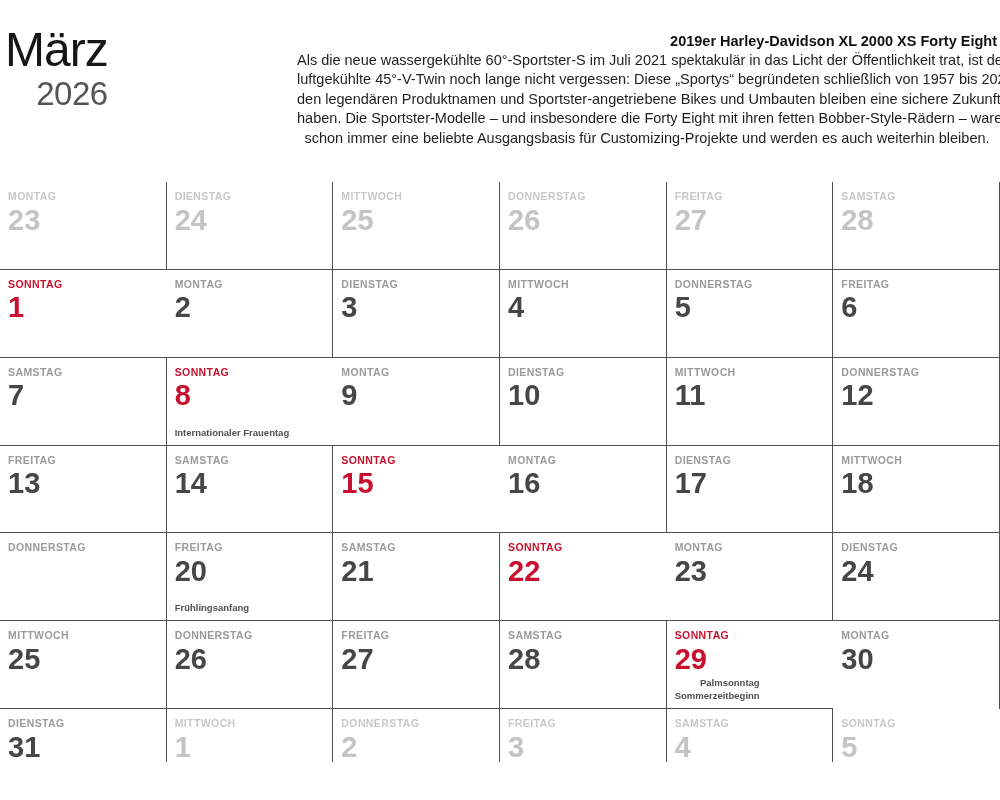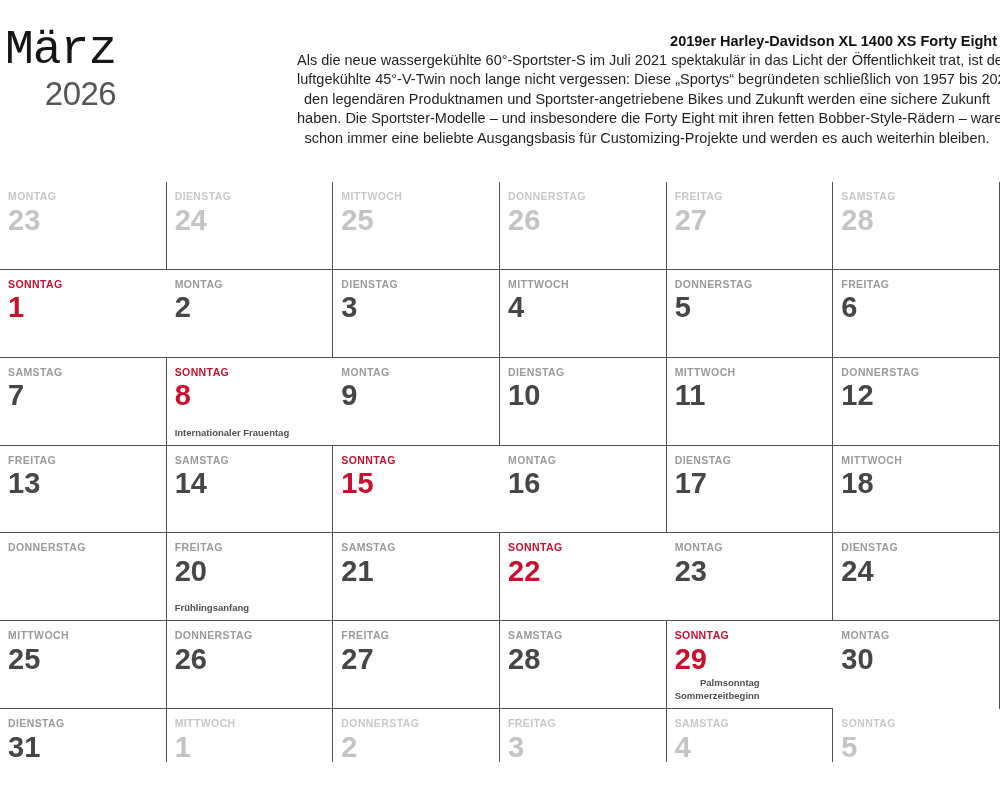--- a/index.html
+++ b/index.html
@@ -10,21 +10,21 @@
     --grid-line:#4f4f4f;
     --holiday:#4f4f4f;
   }
   *{margin:0;padding:0;box-sizing:border-box;}
   html,body{width:1000px;height:800px;background:#ffffff;overflow:hidden;
     font-family:"Liberation Sans", sans-serif;}
   body{position:relative;}
 
   
   .month-block{position:absolute;left:5px;top:26px;text-align:right;}
-  .month-name{font-size:48px;line-height:1.0;color:#161616;letter-spacing:-1px;text-align:left;font-family:Liberation Mono, monospace;}
+  .month-name{font-size:48px;line-height:1.0;color:#161616;letter-spacing:-1px;text-align:left;}
   .month-year{font-size:33px;line-height:1.0;color:#555555;margin-top:3px;letter-spacing:-0.5px;}
 
   .article{position:absolute;right:3px;top:32px;width:700px;color:#1f1f1f;}
   .article-title{font-size:14.5px;font-weight:bold;text-align:right;line-height:19px;color:#111111;}
   .article-body{font-size:14.5px;text-align:center;line-height:19.4px;}
   .article-body div{white-space:nowrap;}
 
   
   .calendar{position:absolute;left:0;top:182px;width:1000px;height:580px;
     display:grid;grid-template-columns:repeat(6,1fr);grid-template-rows:repeat(6,1fr);font-weight:bold;}
@@ -44,25 +44,25 @@
 </style>
 </head>
 <body>
 
 <div class="month-block">
   <div class="month-name">März</div>
   <div class="month-year">2026</div>
 </div>
 
 <div class="article">
-  <div class="article-title">2019er Harley-Davidson XL 1400 XS Forty Eight</div>
+  <div class="article-title">2019er Harley-Davidson XL 2000 XS Forty Eight</div>
   <div class="article-body">
       <div>Als die neue wassergekühlte 60°-Sportster-S im Juli 2021 spektakulär in das Licht der Öffentlichkeit trat, ist der</div>
       <div>luftgekühlte 45°-V-Twin noch lange nicht vergessen: Diese „Sportys“ begründeten schließlich von 1957 bis 2020</div>
-      <div>den legendären Produktnamen und Sportster-angetriebene Bikes und Zukunft werden eine sichere Zukunft</div>
+      <div>den legendären Produktnamen und Sportster-angetriebene Bikes und Umbauten bleiben eine sichere Zukunft</div>
       <div>haben. Die Sportster-Modelle – und insbesondere die Forty Eight mit ihren fetten Bobber-Style-Rädern – waren</div>
       <div>schon immer eine beliebte Ausgangsbasis für Customizing-Projekte und werden es auch weiterhin bleiben.</div>
     </div>
 </div>
 
 <div class="calendar" id="calendar-grid">
     <div class="day-cell muted">
     <div class="day-label">MONTAG</div>
     <div class="day-number">23</div>
     <div class="day-holidays"></div>

